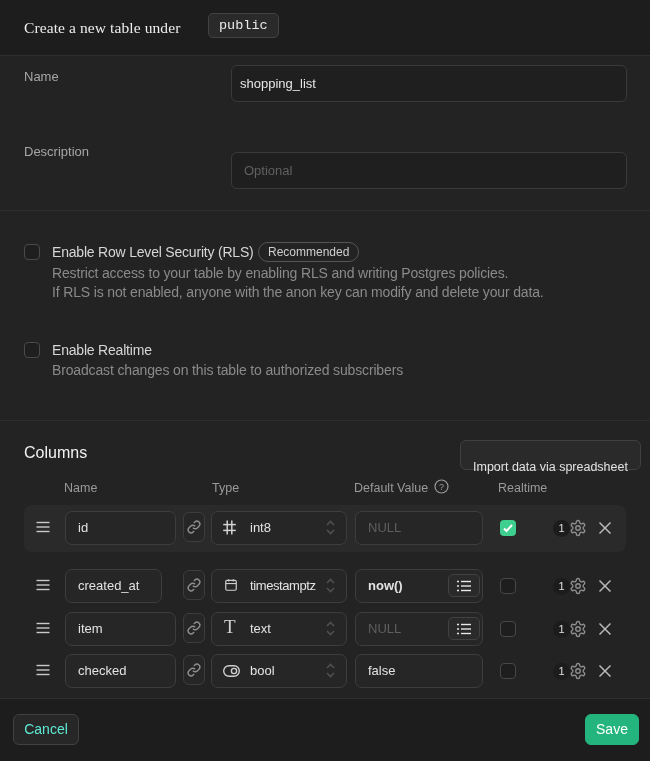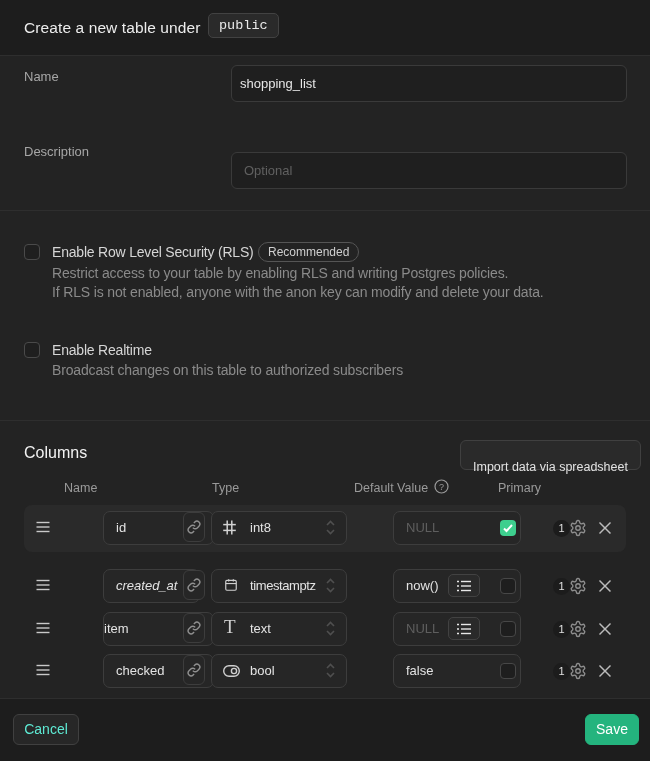--- a/index.html
+++ b/index.html
@@ -1,31 +1,31 @@
 <!DOCTYPE html>
 <html><head>
 <meta charset="utf-8">
 <style>
   * { margin:0; padding:0; box-sizing:border-box; }
   html,body { width:650px; height:761px; background:#232323; font-family:"Liberation Sans", sans-serif; overflow:hidden; }
   .abs { position:absolute; }
   #page { position:relative; width:650px; height:761px; }
   .divider { position:absolute; left:0; width:650px; height:1px; background:#2e2e2e; }
   .input { position:absolute; background:#1f1f1f; border:1px solid #3a3a3a; border-radius:6px; color:#e6e6e6; font-size:13px; }
-  .rowinput { position:absolute; height:34px; background:#262626; border:1px solid #3d3d3d; border-radius:7px; color:#e3e3e3; font-size:13px; line-height:32px;margin-left:38px; }
+  .rowinput { position:absolute; height:34px; background:#262626; border:1px solid #3d3d3d; border-radius:7px; color:#e3e3e3; font-size:13px; line-height:32px; }
   .cb { position:absolute; width:16px; height:16px; border:1px solid #4a4a4a; border-radius:4px; background:#1f1f1f; }
   svg { display:block; }
 </style>
 </head>
 <body>
 <div id="page">
 
   <div class="abs" style="left:0;top:0;width:650px;height:55px;background:#1d1d1d;"></div>
   <div class="divider" style="top:55px;"></div>
-  <div class="abs" style="left:24px;top:19px;font-size:15.5px;font-weight:500;letter-spacing:0.1px;color:#ededed;">Create a new table under</div>
+  <div class="abs" style="left:24px;top:19px;font-size:15.5px;font-weight:500;letter-spacing:0.1px;color:#ededed;font-family:Liberation Serif, serif;">Create a new table under</div>
   <div class="abs" style="left:208px;top:13px;height:25px;line-height:23px;padding:0 10px;background:#2a2a2a;border:1px solid #424242;border-radius:5px;font-family:'Liberation Mono',monospace;font-size:13.5px;color:#e9e9e9;">public</div>
 
   <div class="abs" style="left:24px;top:69px;font-size:13px;color:#a6a6a6;">Name</div>
   <div class="input" style="left:231px;top:65px;width:396px;height:37px;line-height:35px;padding-left:8px;">shopping_list</div>
   <div class="abs" style="left:24px;top:144px;font-size:13px;color:#a6a6a6;">Description</div>
   <div class="input" style="left:231px;top:152px;width:396px;height:37px;line-height:35px;padding-left:12px;color:#606060;">Optional</div>
 
   <div class="divider" style="top:210px;"></div>
 
   <div class="cb" style="left:24px;top:244px;"></div>
@@ -45,21 +45,21 @@
 
   <div class="abs" style="left:64px;top:481px;font-size:12.5px;color:#9a9a9a;">Name</div>
   <div class="abs" style="left:212px;top:481px;font-size:12.5px;color:#9a9a9a;">Type</div>
   <div class="abs" style="left:354px;top:481px;font-size:12.5px;color:#9a9a9a;">Default Value</div>
   <div class="abs" style="left:434px;top:479px;">
     <svg width="15" height="15" viewBox="0 0 15 15">
         <circle cx="7.5" cy="7.5" r="6.5" fill="none" stroke="#9a9a9a" stroke-width="1.2"></circle>
         <text x="7.5" y="11" text-anchor="middle" font-size="9" fill="#9a9a9a" font-family="Liberation Sans">?</text>
       </svg>
   </div>
-  <div class="abs" style="left:498px;top:481px;font-size:12.5px;color:#9a9a9a;">Primary</div>
+  <div class="abs" style="left:498px;top:481px;font-size:12.5px;color:#9a9a9a;">Realtime</div>
 
   <div class="abs" style="left:24px;top:505px;width:602px;height:47px;background:#2a2a2a;border-radius:8px;"></div>
 
   <div class="abs" style="left:36px;top:521px;">
     <svg width="14" height="12" viewBox="0 0 14 12">
         <g stroke="#c9c9c9" stroke-width="1.4">
           <line x1="0.5" y1="1.5" x2="13.5" y2="1.5"></line>
           <line x1="0.5" y1="6" x2="13.5" y2="6"></line>
           <line x1="0.5" y1="10.5" x2="13.5" y2="10.5"></line>
         </g>
@@ -110,21 +110,21 @@
 
   <div class="abs" style="left:36px;top:579px;">
     <svg width="14" height="12" viewBox="0 0 14 12">
         <g stroke="#c9c9c9" stroke-width="1.4">
           <line x1="0.5" y1="1.5" x2="13.5" y2="1.5"></line>
           <line x1="0.5" y1="6" x2="13.5" y2="6"></line>
           <line x1="0.5" y1="10.5" x2="13.5" y2="10.5"></line>
         </g>
       </svg>
   </div>
-  <div class="rowinput" style="left:65px;top:569px;width:97px;padding-left:12px;font-style:italic;">created_at</div>
+  <div class="rowinput" style="left:65px;top:569px;width:97px;padding-left:12px;">created_at</div>
   <div class="abs" style="left:183px;top:570px;width:22px;height:30px;background:#262626;border:1px solid #3d3d3d;border-radius:6px;">
     <svg width="14" height="14" viewBox="0 0 24 24" style="margin:7px auto 0;" fill="none" stroke="#909090" stroke-width="2.4">
         <path d="M10 13a5 5 0 0 0 7.54.54l3-3a5 5 0 0 0-7.07-7.07l-1.72 1.71"></path>
         <path d="M14 11a5 5 0 0 0-7.54-.54l-3 3a5 5 0 0 0 7.07 7.07l1.71-1.71"></path>
       </svg>
   </div>
   <div class="abs" style="left:211px;top:569px;width:136px;height:34px;background:#262626;border:1px solid #3d3d3d;border-radius:7px;"></div>
   <div class="abs" style="left:224px;top:578px;">
     <svg width="14" height="14" viewBox="0 0 24 24" fill="none" stroke="#cfcfcf" stroke-width="2">
         <rect x="3" y="4" width="18" height="17" rx="2"></rect>
@@ -133,21 +133,21 @@
         <line x1="16" y1="2" x2="16" y2="6"></line>
       </svg>
   </div>
   <div class="abs" style="left:250px;top:578px;font-size:13px;letter-spacing:-0.4px;color:#e3e3e3;">timestamptz</div>
   <div class="abs" style="left:326px;top:578px;">
     <svg width="9" height="15" viewBox="0 0 9 15" fill="none" stroke="#4f4f4f" stroke-width="1.6">
         <path d="M1 5 L4.5 1.5 L8 5"></path>
         <path d="M1 10 L4.5 13.5 L8 10"></path>
       </svg>
   </div>
-  <div class="rowinput" style="left:355px;top:569px;width:128px;padding-left:12px;">now()</div>
+  <div class="rowinput" style="left:355px;top:569px;width:128px;padding-left:12px;font-weight:bold;">now()</div>
   <div class="abs" style="left:448px;top:574px;width:32px;height:23px;background:#2a2a2a;border:1px solid #424242;border-radius:5px;">
     <svg width="14" height="12" viewBox="0 0 14 12" style="margin:4.5px auto 0;">
         <g stroke="#e8e8e8" stroke-width="1.4">
           <line x1="4" y1="1.5" x2="14" y2="1.5"></line>
           <line x1="4" y1="6" x2="14" y2="6"></line>
           <line x1="4" y1="10.5" x2="14" y2="10.5"></line>
           <line x1="0" y1="1.5" x2="2" y2="1.5"></line>
           <line x1="0" y1="6" x2="2" y2="6"></line>
           <line x1="0" y1="10.5" x2="2" y2="10.5"></line>
         </g>
@@ -170,21 +170,21 @@
 
   <div class="abs" style="left:36px;top:622px;">
     <svg width="14" height="12" viewBox="0 0 14 12">
         <g stroke="#c9c9c9" stroke-width="1.4">
           <line x1="0.5" y1="1.5" x2="13.5" y2="1.5"></line>
           <line x1="0.5" y1="6" x2="13.5" y2="6"></line>
           <line x1="0.5" y1="10.5" x2="13.5" y2="10.5"></line>
         </g>
       </svg>
   </div>
-  <div class="rowinput" style="left:65px;top:612px;width:111px;padding-left:0;">item</div>
+  <div class="rowinput" style="left:65px;top:612px;width:111px;padding-left:12px;">item</div>
   <div class="abs" style="left:183px;top:613px;width:22px;height:30px;background:#262626;border:1px solid #3d3d3d;border-radius:6px;">
     <svg width="14" height="14" viewBox="0 0 24 24" style="margin:7px auto 0;" fill="none" stroke="#909090" stroke-width="2.4">
         <path d="M10 13a5 5 0 0 0 7.54.54l3-3a5 5 0 0 0-7.07-7.07l-1.72 1.71"></path>
         <path d="M14 11a5 5 0 0 0-7.54-.54l-3 3a5 5 0 0 0 7.07 7.07l1.71-1.71"></path>
       </svg>
   </div>
   <div class="abs" style="left:211px;top:612px;width:136px;height:34px;background:#262626;border:1px solid #3d3d3d;border-radius:7px;"></div>
   <div class="abs" style="left:224px;top:617px;font-family:'Liberation Serif',serif;font-size:19px;line-height:19px;color:#d2d2d2;">T</div>
   <div class="abs" style="left:250px;top:621px;font-size:13px;color:#e3e3e3;">text</div>
   <div class="abs" style="left:326px;top:621px;">

